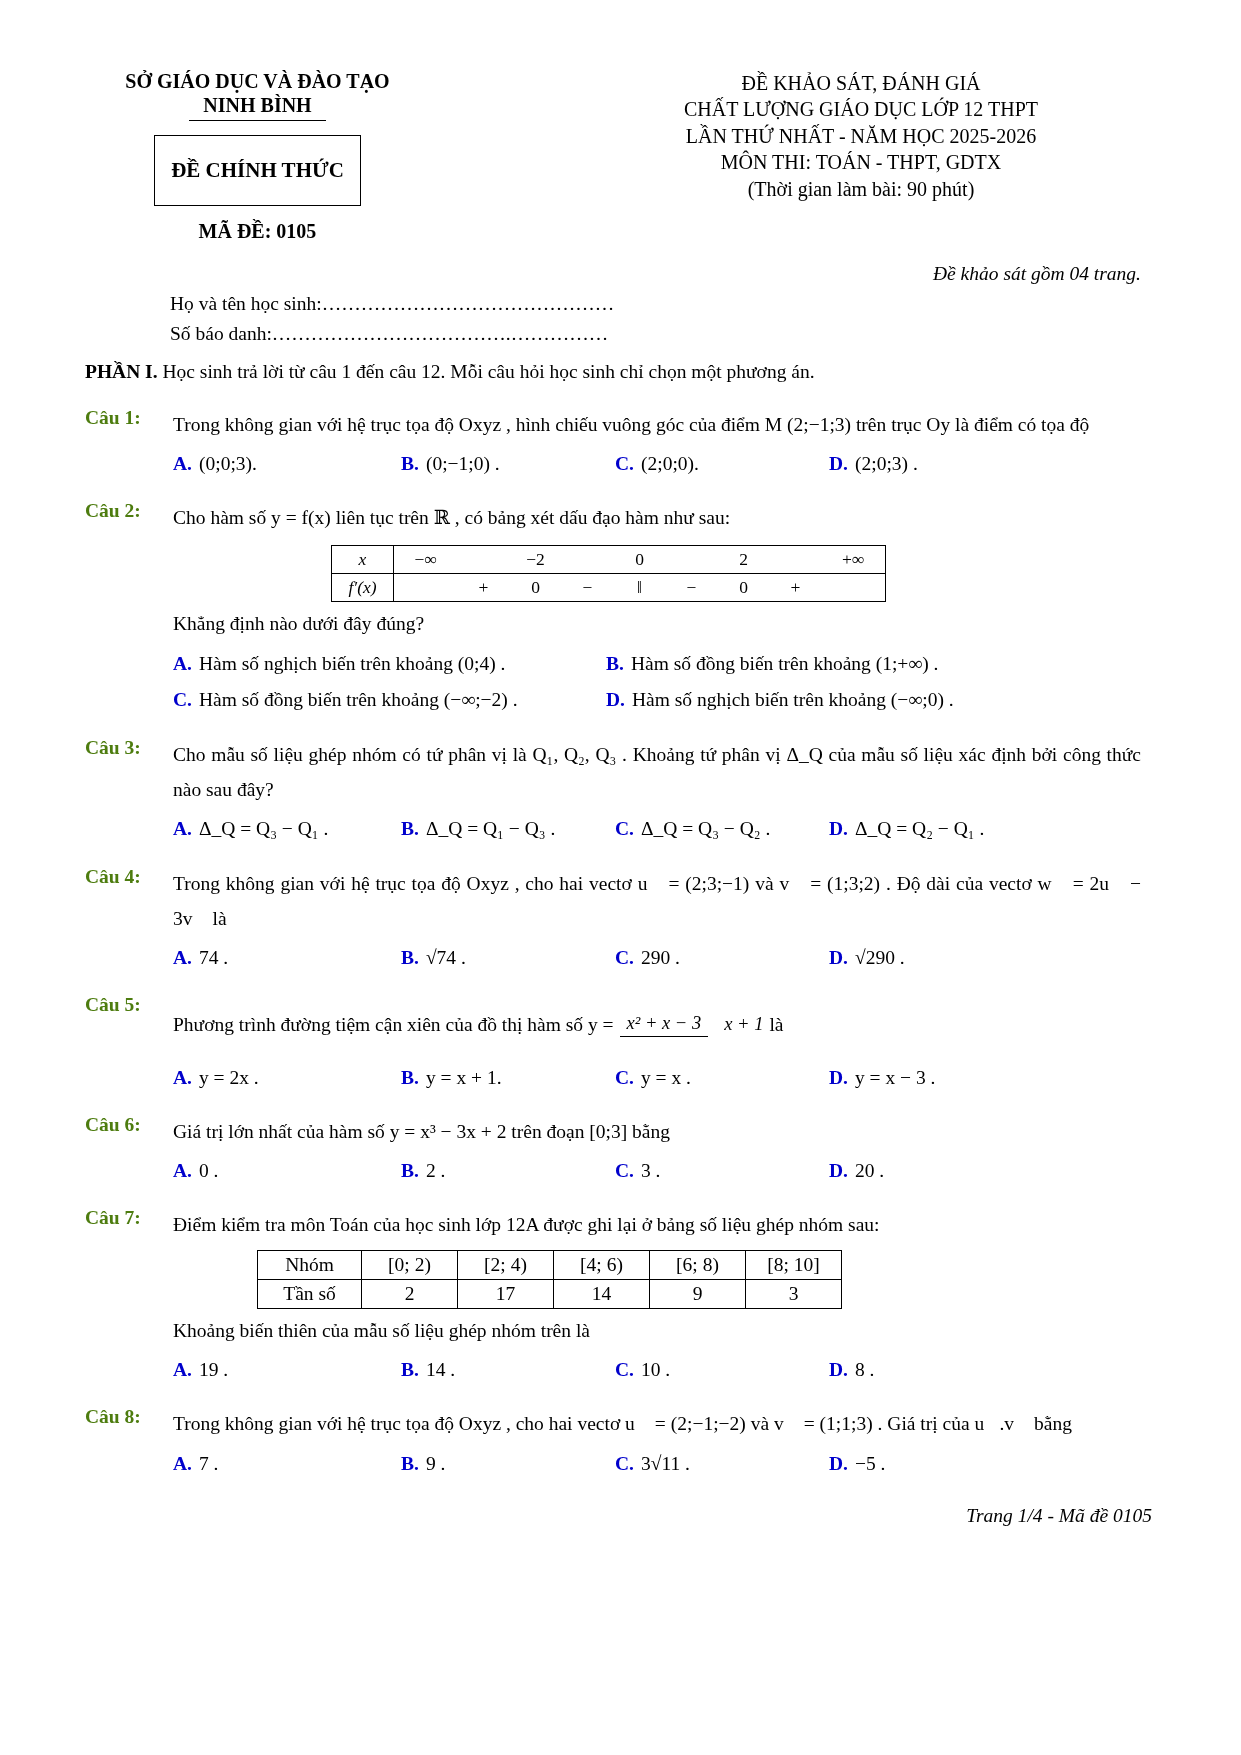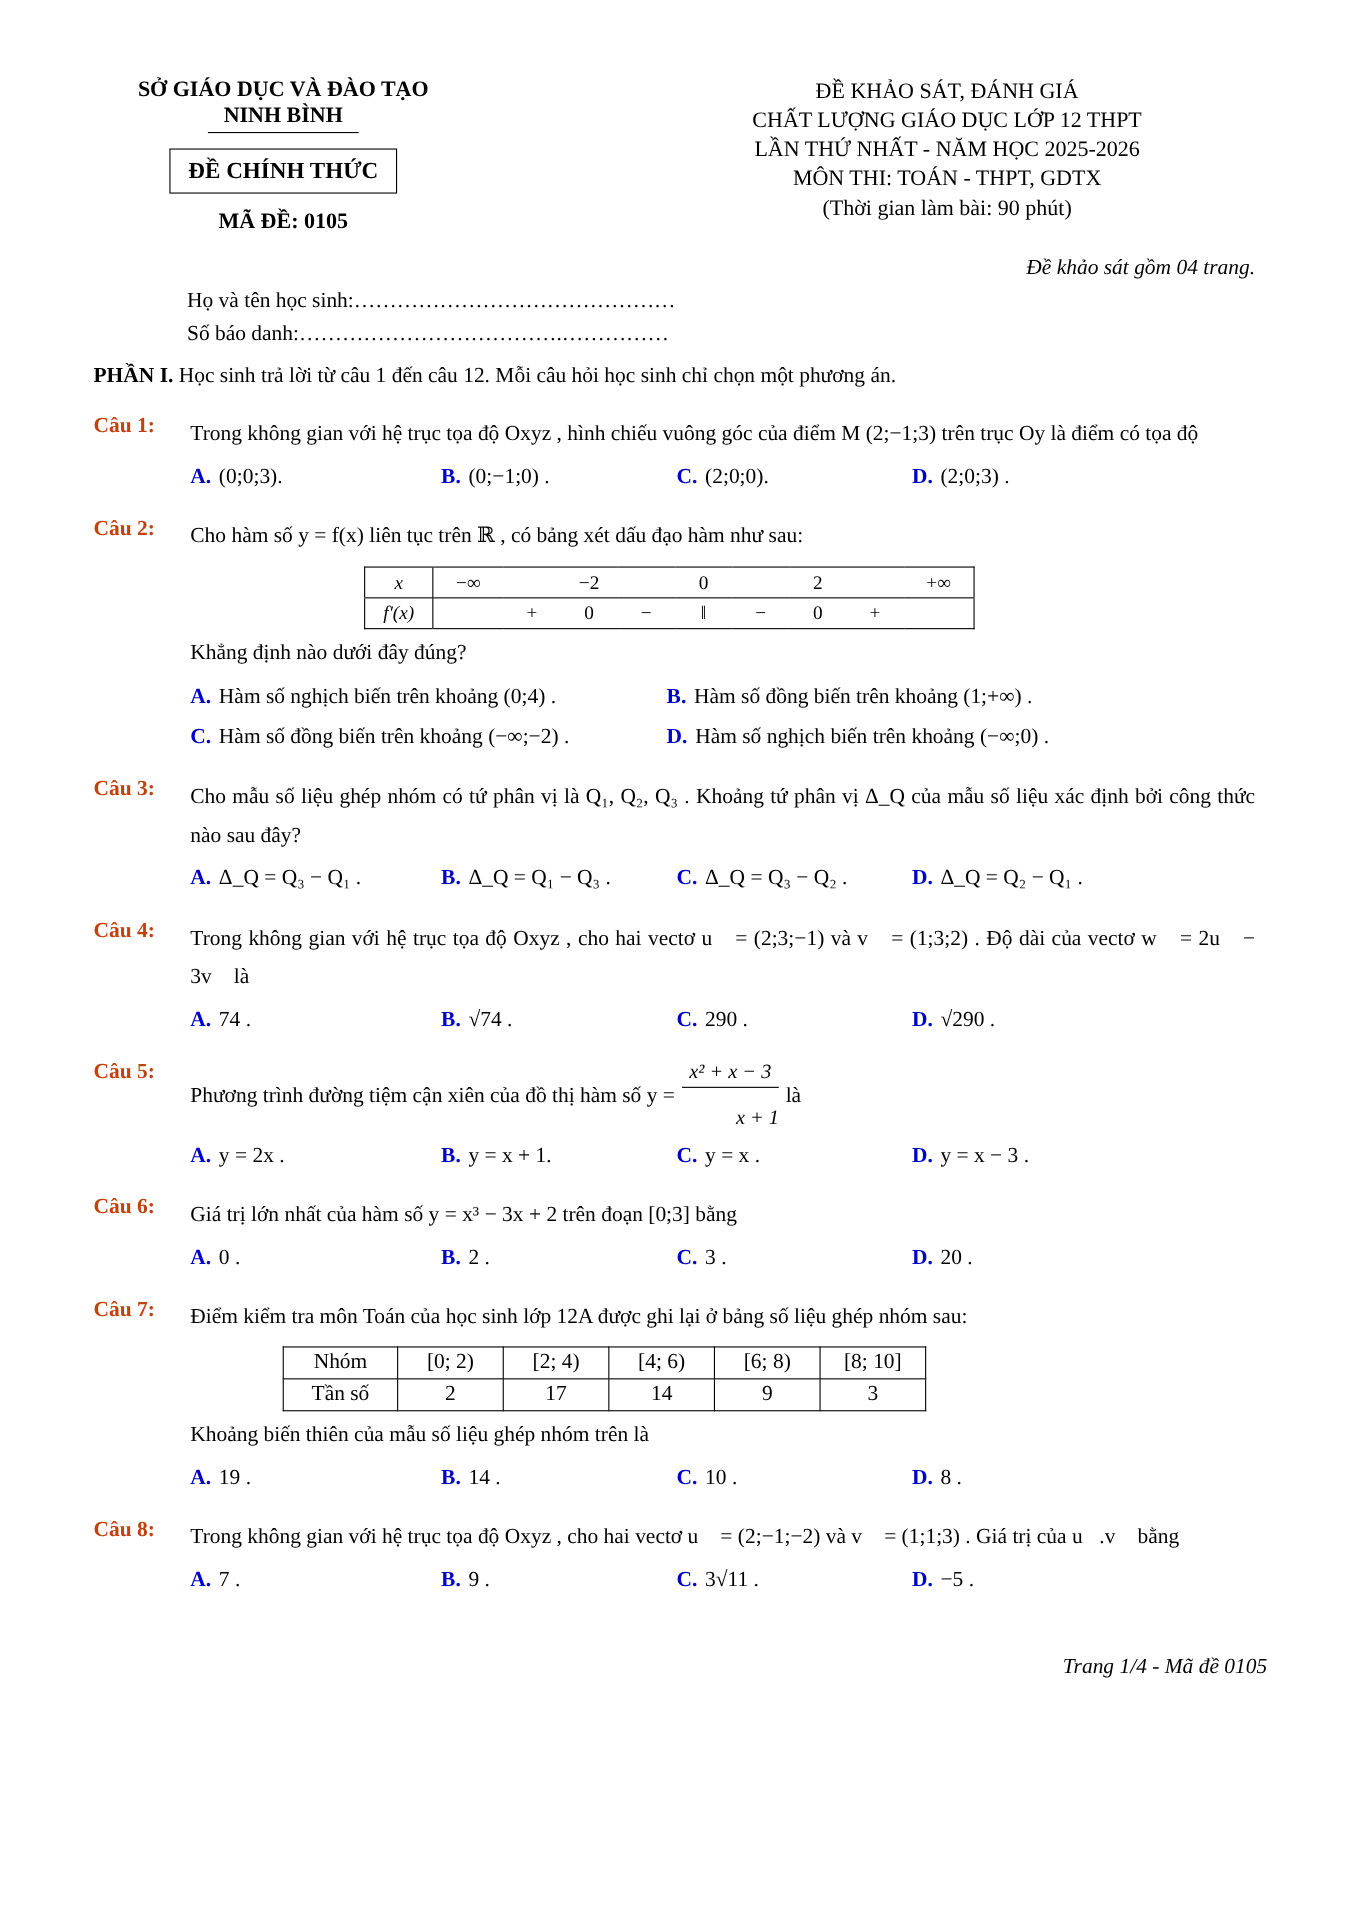--- a/index.html
+++ b/index.html
@@ -11,52 +11,52 @@
     padding:70px 100px 0 85px;
     font-size:19.5px;
   }
   
   .hdr { display:flex; justify-content:space-between; }
   .hdr-left { width:345px; text-align:center; flex-shrink:0; }
   .hdr-left .dept { font-weight:bold; font-size:20px; }
   .hdr-left .prov { font-weight:bold; font-size:20px; display:inline-block;
                     border-bottom:1.6px solid #000; padding:1px 14px 3px; }
   .official-box { display:inline-block; border:1.7px solid #000;
-                  font-weight:bold; font-size:21px; padding:7px 16px; margin-top:14px; }
+                  font-weight:bold; font-size:21px; padding:22px 16px; margin-top:14px; }
   .exam-code { font-weight:bold; font-size:20px; margin-top:14px; }
   .hdr-right { width:560px; text-align:center; }
   .hdr-right .b { font-weight:normal; font-size:20px; line-height:1.32; }
   .hdr-right .n { font-size:20px; line-height:1.32; }
   .pages-note { text-align:right; font-style:italic; margin-top:20px; font-size:19.5px; }
   .student-line { margin-left:85px; margin-top:4px; line-height:1.55; }
   .part1 { margin-top:8px; line-height:1.55; }
   .part1 .b { font-weight:bold; }
   
   .question { display:flex; margin-top:19px; }
-  .qlabel { width:88px; flex-shrink:0; font-weight:bold; color:#c2410c; }
+  .qlabel { width:88px; flex-shrink:0; font-weight:bold; color:#4d7c0f; }
   .qcontent { flex:1; }
   .qbody { line-height:1.8; text-align:justify; }
   .opts4 { display:grid; grid-template-columns:228px 214px 214px auto; margin-top:5px; line-height:1.75; }
   .opts2 { display:grid; grid-template-columns:433px auto; margin-top:5px; line-height:1.85; }
   .okey { font-weight:bold; color:#0000cc; margin-right:7px; }
   .opt { white-space:nowrap; overflow:visible; }
   .opts2 .opt { white-space:normal; padding-right:10px; }
   
   table.sign { border-collapse:collapse; border:1.5px solid #000; margin:10px 0 4px 158px; font-size:17.5px; }
   table.sign td { text-align:center; padding:3px 4px; width:52px; }
   table.sign td:first-child { width:62px; border-right:1.4px solid #000; font-style:italic; }
   table.sign td:nth-child(2), table.sign td:nth-child(10) { width:64px; }
   table.sign tr:first-child td { border-bottom:1.4px solid #000; }
   
   table.freq { border-collapse:collapse; margin:8px 0 4px 84px; font-size:19.5px; }
   table.freq td { border:1.5px solid #000; text-align:center; padding:3px 10px; min-width:96px; }
   table.freq td:first-child { min-width:104px; }
   
-  .frac { display:inline-flex; flex-direction:column; vertical-align:middle;
-          text-align:right; margin:0 6px; font-size:18.5px; line-height:1.25; font-style:italic;gap:16px; }
+  .frac { display:inline-flex; flex-direction:row; vertical-align:middle;
+          text-align:center; margin:0 6px; font-size:18.5px; line-height:1.25; font-style:italic;gap:16px; }
   .frac .num { border-bottom:1.4px solid #000; padding:0 7px 1px; }
   .frac .den { padding-top:1px; }
   .fracline { display:flex; align-items:center; line-height:1.5; min-height:62px; flex-wrap:wrap; }
   
   .footer { position:absolute; right:89px; top:1505px; font-style:italic; font-size:19.5px; }
 </style>
 </head>
 <body>
 
 <div class="page">

